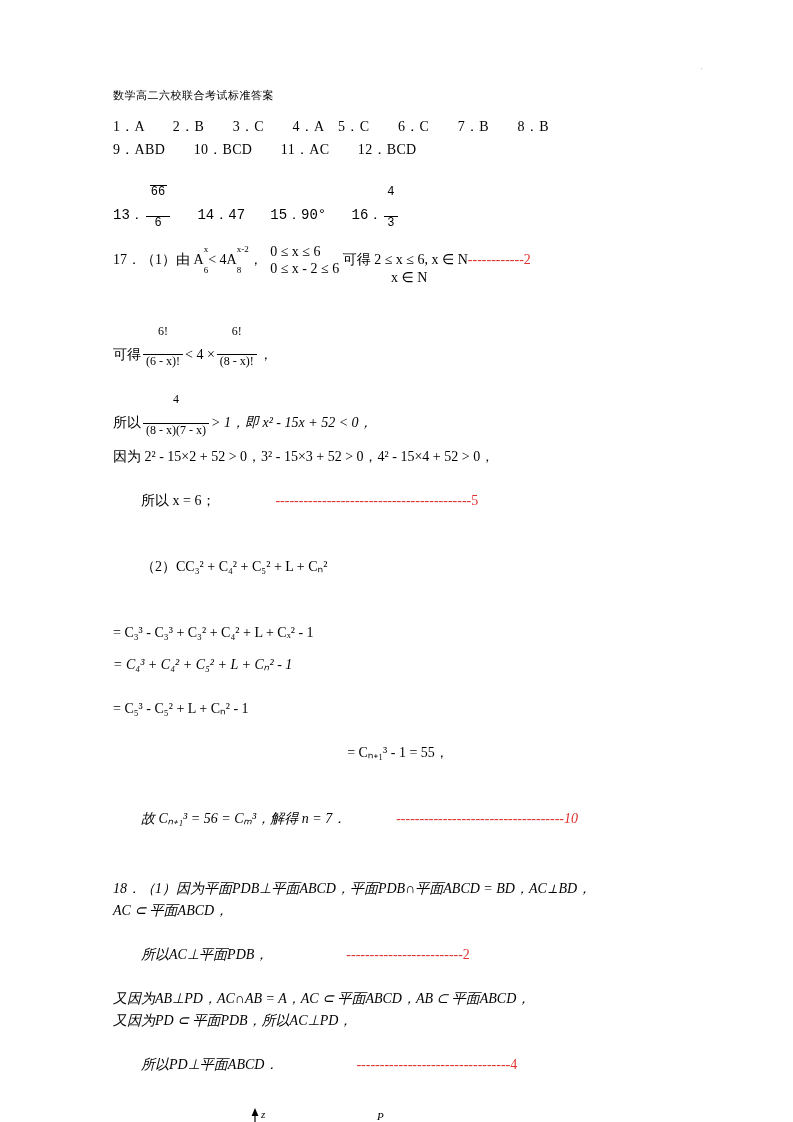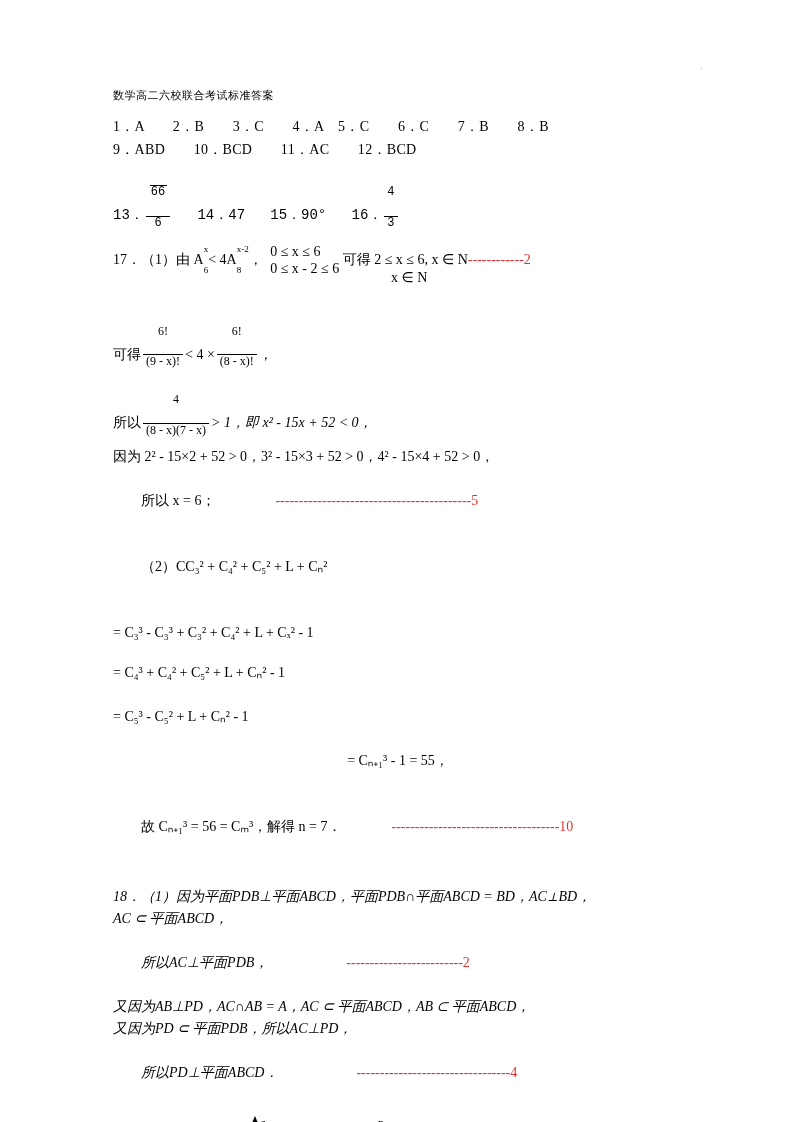--- a/index.html
+++ b/index.html
@@ -148,40 +148,40 @@
         <span>17．（1）由 A</span><span class="stack"><span class="sup">x</span><br><span class="sub">6</span></span><span>&lt; 4A</span><span class="stack"><span class="sup">x-2</span><br><span class="sub">8</span></span><span>，</span>
         <span class="stack" style="margin-left:4px;">
           <span class="small">0 ≤ x ≤ 6</span><br>
           <span class="small">0 ≤ x - 2 ≤ 6</span>
         </span>
         <span>可得 2 ≤ x ≤ 6, x ∈ N</span><span class="red">------------2</span>
         <div class="small" style="position:absolute; left:278px; top:24px;">x ∈ N</div>
       </div>
 
       <div class="blk" style="margin-top:26px;">
-        <span>可得</span><span class="frac"><span class="num">6!</span><span class="den">(9 - x)!</span></span><span>&lt; 4 ×</span><span class="frac"><span class="num">6!</span><span class="den">(8 - x)!</span></span>，
+        <span>可得</span><span class="frac"><span class="num">6!</span><span class="den">(6 - x)!</span></span><span>&lt; 4 ×</span><span class="frac"><span class="num">6!</span><span class="den">(8 - x)!</span></span>，
       </div>
 
       <div class="blk">
         <span>所以</span><span class="frac"><span class="num">4</span><span class="den">(8 - x)(7 - x)</span></span><span class="ital">&gt; 1，即 x² - 15x + 52 &lt; 0，</span>
       </div>
 
       <div class="line" style="margin-top:8px;">因为 2² - 15×2 + 52 &gt; 0，3² - 15×3 + 52 &gt; 0，4² - 15×4 + 52 &gt; 0，</div>
       <div class="line">
         <span>所以 x = 6；</span><span class="red" style="margin-left:60px;">------------------------------------------5</span>
       </div>
 
       <div class="line">
         <span>（2）C</span><span>C₃² + C₄² + C₅² + L + Cₙ²</span>
       </div>
       <div class="line" style="margin-top:22px;">= C₃³ - C₃³ + C₃² + C₄² + L + Cₓ² - 1</div>
-      <div class="line" style="margin-top:18px;">= C₄³ + C₄² + C₅² + L + Cₙ² - 1</div>
+      <div class="line" style="margin-top:10px;font-style:italic;">= C₄³ + C₄² + C₅² + L + Cₙ² - 1</div>
       <div class="line" style="margin-top:22px;">= C₅³ - C₅² + L + Cₙ² - 1</div>
       <div class="line" style="margin-top:22px;text-align:center;">= Cₙ₊₁³ - 1 = 55，</div>
-      <div class="line" style="margin-top:22px;">
+      <div class="line" style="margin-top:22px;font-style:italic;">
         <span>故 Cₙ₊₁³ = 56 = Cₘ³，解得 n = 7．</span><span class="red" style="margin-left:50px;">------------------------------------10</span>
       </div>
     </div>
 
     <div class="q18" style="margin-top:26px;">
       <div class="line ital">18．（1）因为平面PDB⊥平面ABCD，平面PDB∩平面ABCD = BD，AC⊥BD，</div>
       <div class="line ital">AC ⊂ 平面ABCD，</div>
       <div class="line ital">
         <span>所以AC⊥平面PDB，</span><span class="red" style="margin-left:78px; font-style:normal;">-------------------------2</span>
       </div>

